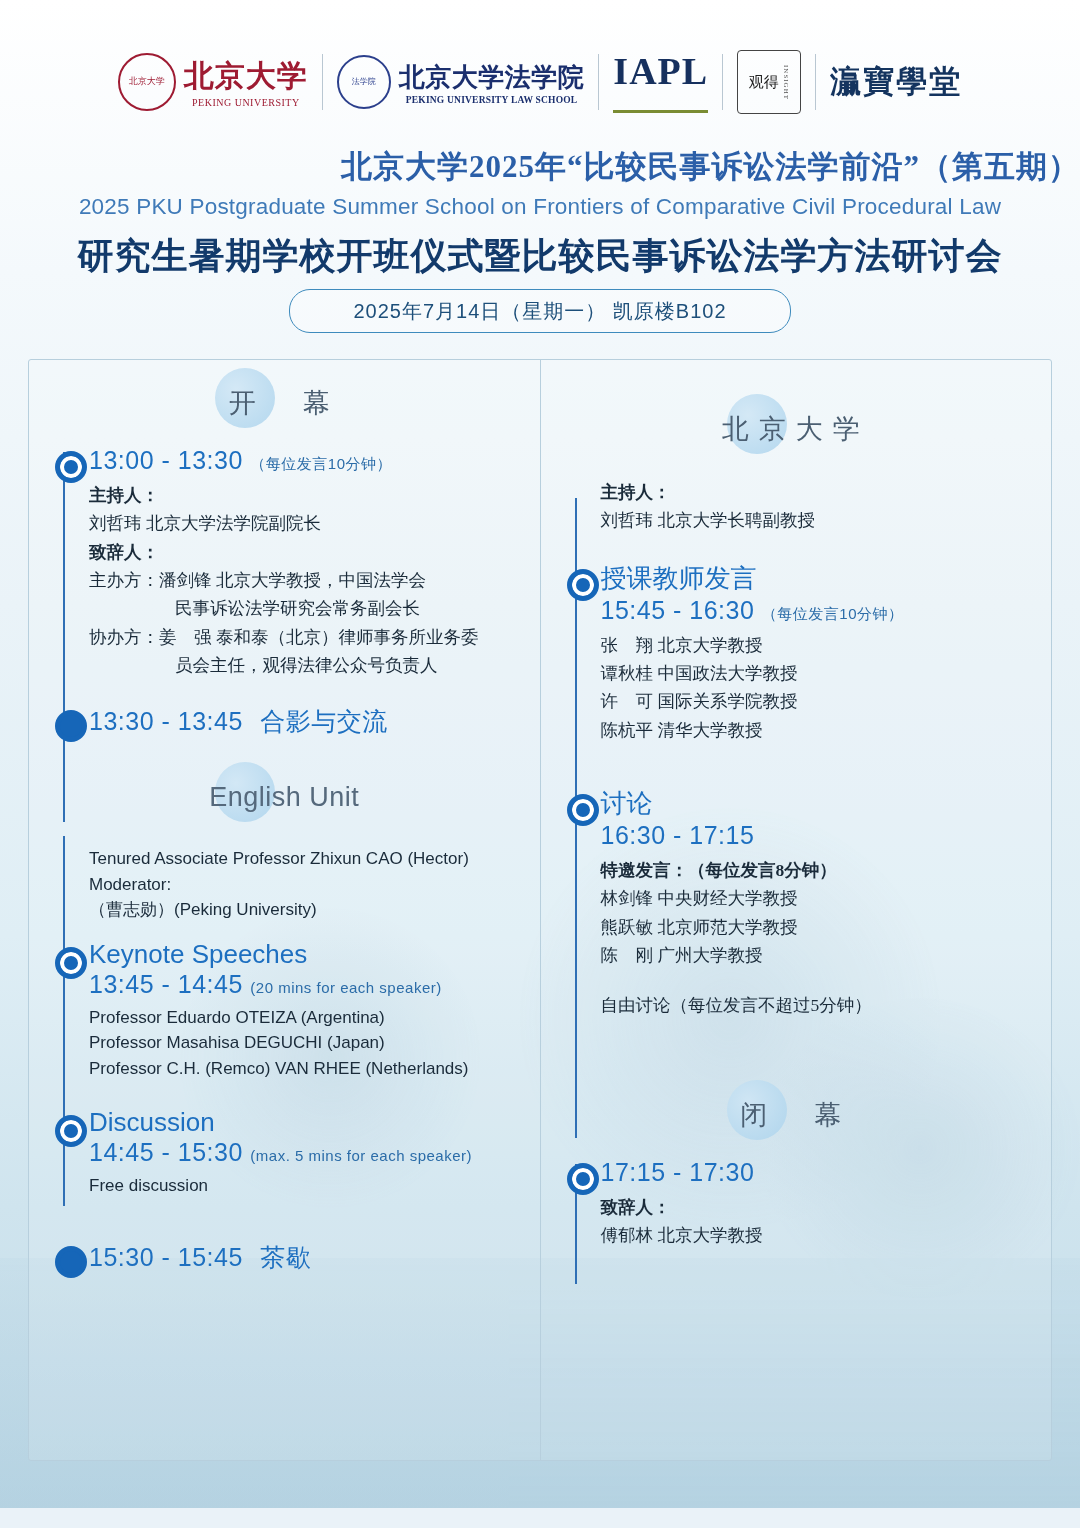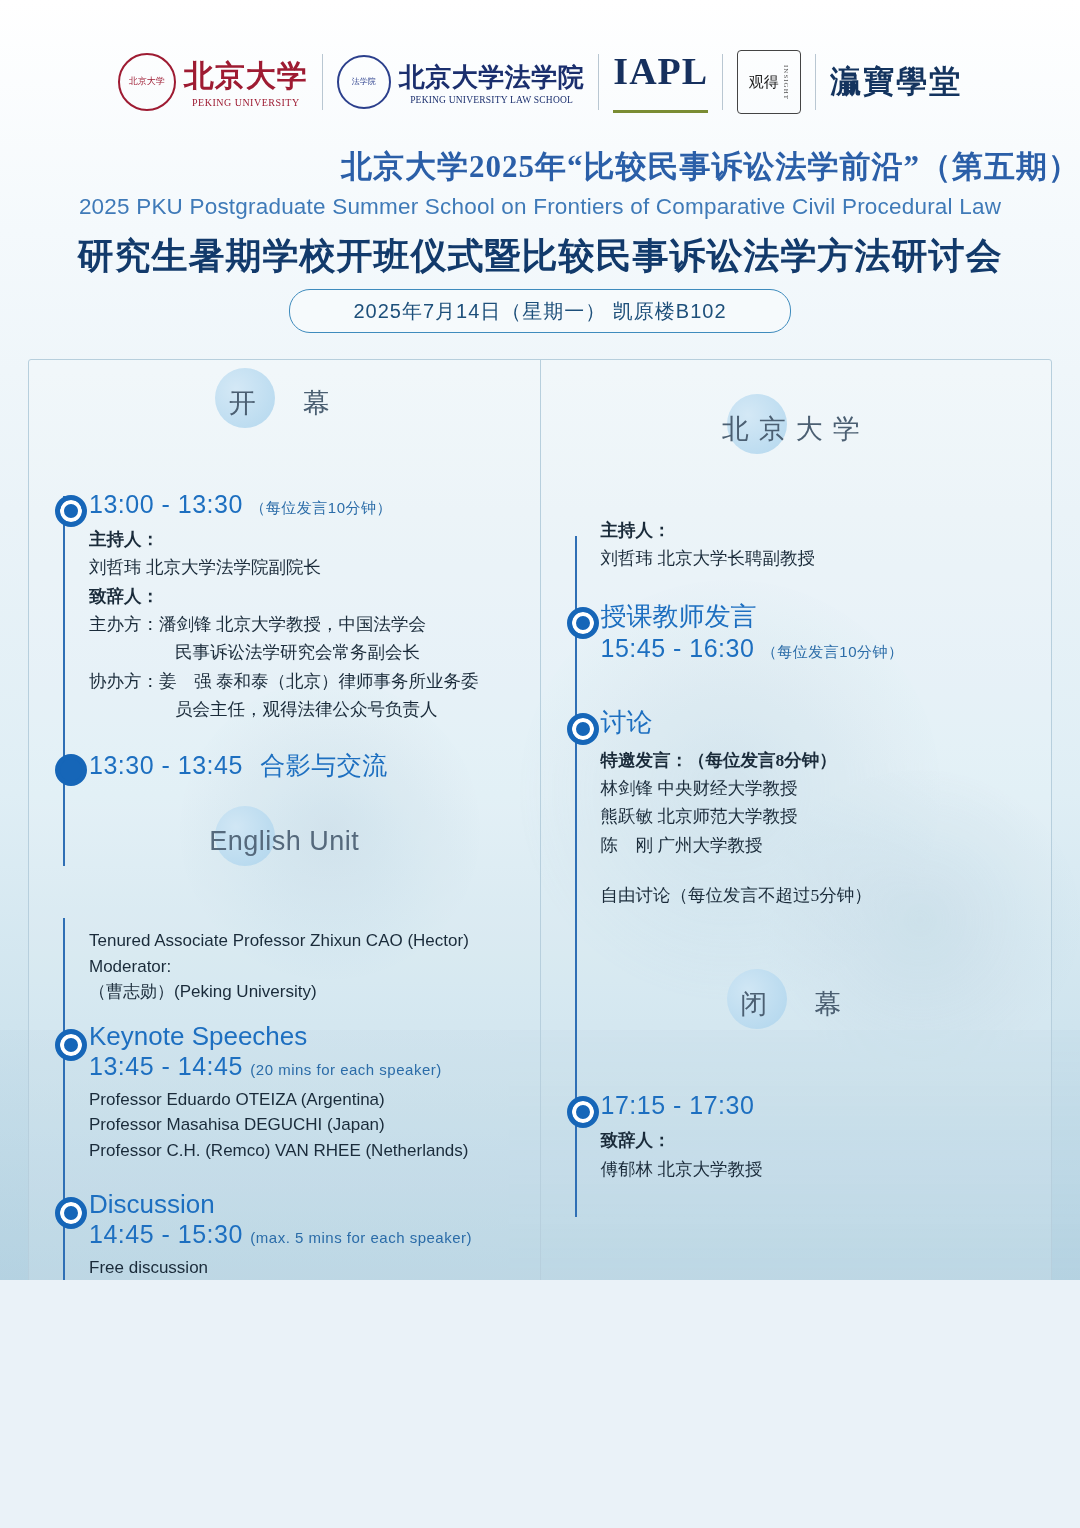--- a/index.html
+++ b/index.html
@@ -9,21 +9,21 @@
   body {
     width: 1080px;
     height: 1528px;
     font-family: "Liberation Sans", sans-serif;
     background: #eaf2f8;
     overflow: hidden;
   }
   .poster {
     position: relative;
     width: 1080px;
-    height: 1280px;
+    height: 1508px;
     background:
       linear-gradient(to bottom, #ffffff 0%, #f4f9fc 18%, #eaf3f8 40%, #dfeef5 62%, #cfe4ee 80%, #c3dce8 100%);
     overflow: hidden;
   }
   
   .bg-scene {
     position: absolute;
     left: 0; right: 0; bottom: 0;
     height: 760px;
     pointer-events: none;
@@ -92,21 +92,21 @@
     border: 2px solid #2b3f8c;
     display: flex; align-items: center; justify-content: center;
     color: #2b3f8c; font-size: 8px; text-align: center; line-height: 1;
     font-family: "Liberation Serif", serif;
   }
   .law-cn {
     color: #1b2f6e; font-size: 26px; font-weight: bold; letter-spacing: 0.5px;
     font-family: "Liberation Serif", serif;
   }
   .law-en {
-    color: #1b2f6e; font-size: 9.5px; font-weight: normal; letter-spacing: 0.2px;
+    color: #1b2f6e; font-size: 9.5px; font-weight: bold; letter-spacing: 0.2px;
     font-family: "Liberation Serif", serif;
   }
   .iapl {
     font-family: "Liberation Serif", serif;
     font-size: 38px;
     font-weight: bold;
     color: #16305e;
     letter-spacing: 1px;
     border-bottom: 3px solid #7a8c33;
     line-height: 1;
@@ -210,21 +210,20 @@
   }
   .sec-title.en {
     letter-spacing: 0.5px;
     font-family: "Liberation Sans", sans-serif;
     font-size: 27px;
     color: #55697c;
   }
   .timeline {
     position: relative;
     padding-left: 42px;
-    margin-top: 44px;
   }
   .tl-line {
     position: absolute;
     left: 16px;
     top: 6px;
     bottom: 0;
     width: 2px;
     background: #2f6fb5;
   }
   .entry {
@@ -452,27 +451,34 @@
 
         <div class="spacer-sm"></div>
 
         <div class="entry">
           <div class="dot" style="top:8px;"></div>
           <div class="headline">授课教师发言</div>
           <div class="time">
             <span>15:45 - 16:30</span>
             <span class="small">（每位发言10分钟）</span>
           </div>
+          <div class="body-txt">
+            <div>张　翔 北京大学教授</div>
+            <div>谭秋桂 中国政法大学教授</div>
+            <div>许　可 国际关系学院教授</div>
+            <div>陈杭平 清华大学教授</div>
+          </div>
         </div>
 
         <div class="spacer-md"></div>
 
         <div class="entry">
           <div class="dot" style="top:8px;"></div>
           <div class="headline">讨论</div>
+          <div class="time">16:30 - 17:15</div>
           <div class="body-txt">
             <div><b>特邀发言：（每位发言8分钟）</b></div>
             <div>林剑锋 中央财经大学教授</div>
             <div>熊跃敏 北京师范大学教授</div>
             <div>陈　刚 广州大学教授</div>
             <div style="height:22px;"></div>
             <div>自由讨论（每位发言不超过5分钟）</div>
           </div>
         </div>
       </div>

